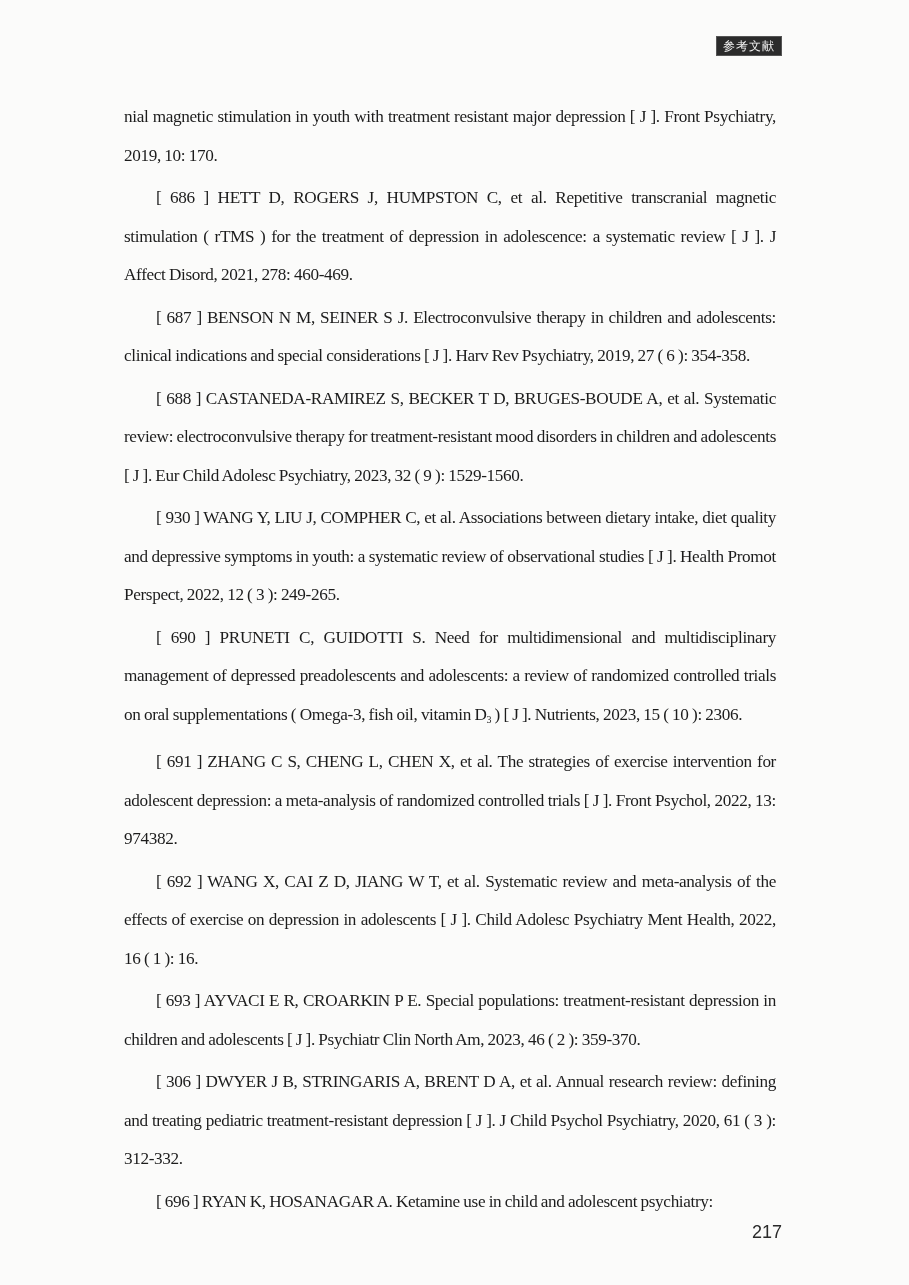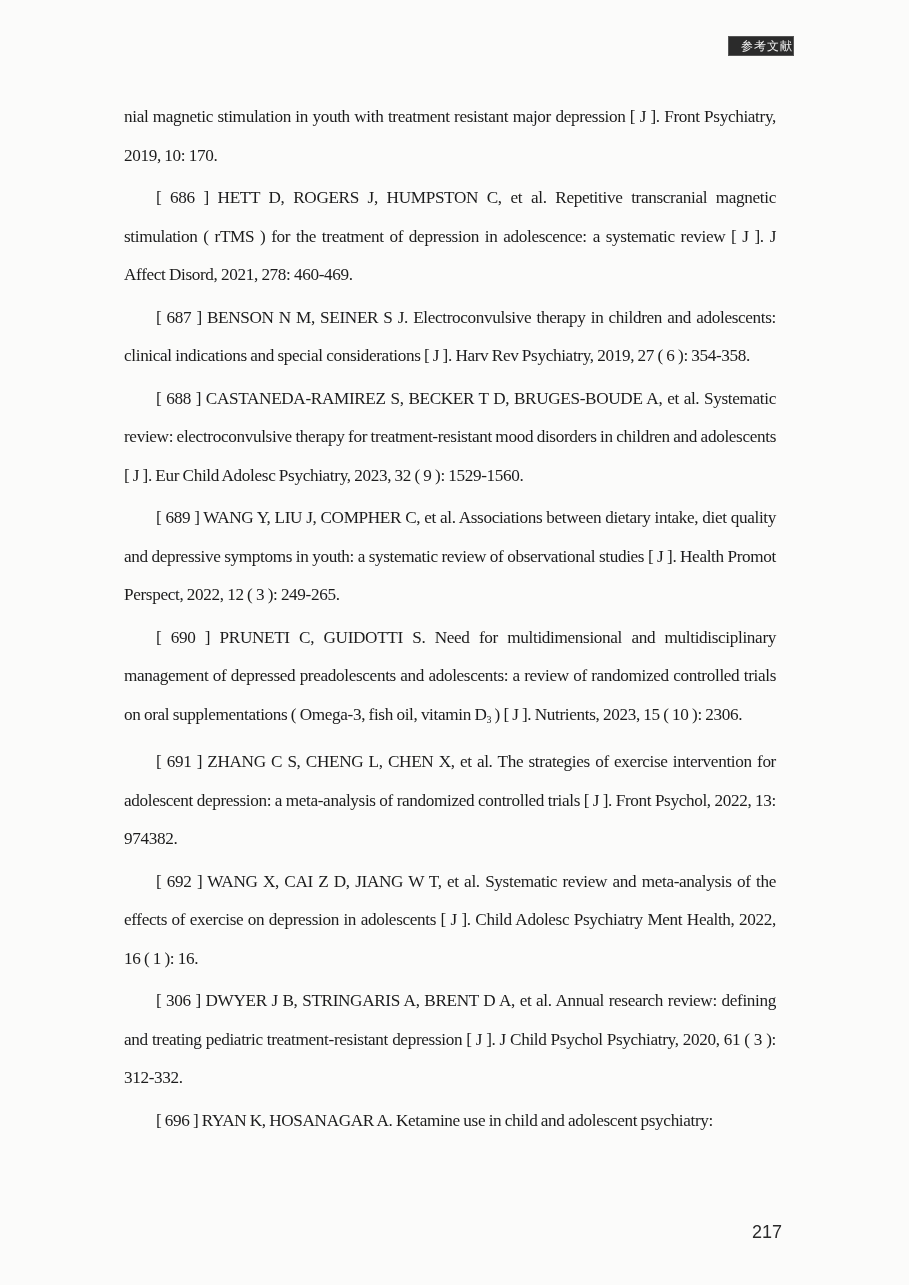--- a/index.html
+++ b/index.html
@@ -13,24 +13,23 @@
   }
   .header-badge {
     position: absolute;
     left: 716px; top: 36px;
     width: 64px; height: 18px;
     background: #2b2b2b;
     color: #f2f2f2;
     font-family: "DejaVu Sans", sans-serif;
     font-size: 12px;
     line-height: 18px;
-    text-align: right;
+    text-align: center;
     letter-spacing: 1px;
     border: 1px solid #555;
-    margin-left: 12px;
   }
   .content {
     position: absolute;
     left: 120px; top: 94px;
     width: 660px;
     font-size: 17.2px;
     line-height: 38.5px;
     text-align: justify;
     letter-spacing: -0.35px;
     word-spacing: -0.5px;
@@ -59,30 +58,33 @@
   <p class="ref indent">
     <span class="ref-num">[ 686 ]</span><span> HETT D, ROGERS J, HUMPSTON C, et al. Repetitive transcranial magnetic stimulation ( rTMS ) for the treatment of depression in adolescence: a systematic review [ J ]. J Affect Disord, 2021, 278: 460-469.</span>
   </p>
   <p class="ref indent">
     <span class="ref-num">[ 687 ]</span><span> BENSON N M, SEINER S J. Electroconvulsive therapy in children and adolescents: clinical indications and special considerations [ J ]. Harv Rev Psychiatry, 2019, 27 ( 6 ): 354-358.</span>
   </p>
   <p class="ref indent">
     <span class="ref-num">[ 688 ]</span><span> CASTANEDA-RAMIREZ S, BECKER T D, BRUGES-BOUDE A, et al. Systematic review: electroconvulsive therapy for treatment-resistant mood disorders in children and adolescents [ J ]. Eur Child Adolesc Psychiatry, 2023, 32 ( 9 ): 1529-1560.</span>
   </p>
   <p class="ref indent">
-    <span class="ref-num">[ 689 ]</span><span> WANG Y, LIU J, COMPHER C, et al. Associations between dietary intake, diet quality and depressive symptoms in youth: a systematic review of observational studies [ J ]. Health Promot Perspect, 2022, 12 ( 3 ): 249-265.</span>
+    <span class="ref-num">[ 930 ]</span><span> WANG Y, LIU J, COMPHER C, et al. Associations between dietary intake, diet quality and depressive symptoms in youth: a systematic review of observational studies [ J ]. Health Promot Perspect, 2022, 12 ( 3 ): 249-265.</span>
   </p>
   <p class="ref indent">
     <span class="ref-num">[ 690 ]</span><span> PRUNETI C, GUIDOTTI S. Need for multidimensional and multidisciplinary management of depressed preadolescents and adolescents: a review of randomized controlled trials on oral supplementations ( Omega-3, fish oil, vitamin D</span><span class="sub">3</span><span> ) [ J ]. Nutrients, 2023, 15 ( 10 ): 2306.</span>
   </p>
   <p class="ref indent">
     <span class="ref-num">[ 691 ]</span><span> ZHANG C S, CHENG L, CHEN X, et al. The strategies of exercise intervention for adolescent depression: a meta-analysis of randomized controlled trials [ J ]. Front Psychol, 2022, 13: 974382.</span>
   </p>
   <p class="ref indent">
     <span class="ref-num">[ 692 ]</span><span> WANG X, CAI Z D, JIANG W T, et al. Systematic review and meta-analysis of the effects of exercise on depression in adolescents [ J ]. Child Adolesc Psychiatry Ment Health, 2022, 16 ( 1 ): 16.</span>
+  </p>
+  <p class="ref indent">
+    <span class="ref-num">[ 693 ]</span><span> AYVACI E R, CROARKIN P E. Special populations: treatment-resistant depression in children and adolescents [ J ]. Psychiatr Clin North Am, 2023, 46 ( 2 ): 359-370.</span>
   </p>
   <p class="ref indent">
     <span class="ref-num">[ 306 ]</span><span> DWYER J B, STRINGARIS A, BRENT D A, et al. Annual research review: defining and treating pediatric treatment-resistant depression [ J ]. J Child Psychol Psychiatry, 2020, 61 ( 3 ): 312-332.</span>
   </p>
   <p class="ref indent">
     <span class="ref-num">[ 696 ]</span><span> RYAN K, HOSANAGAR A. Ketamine use in child and adolescent psychiatry:</span>
   </p>
 </div>
 
 <div class="page-number">217</div>

